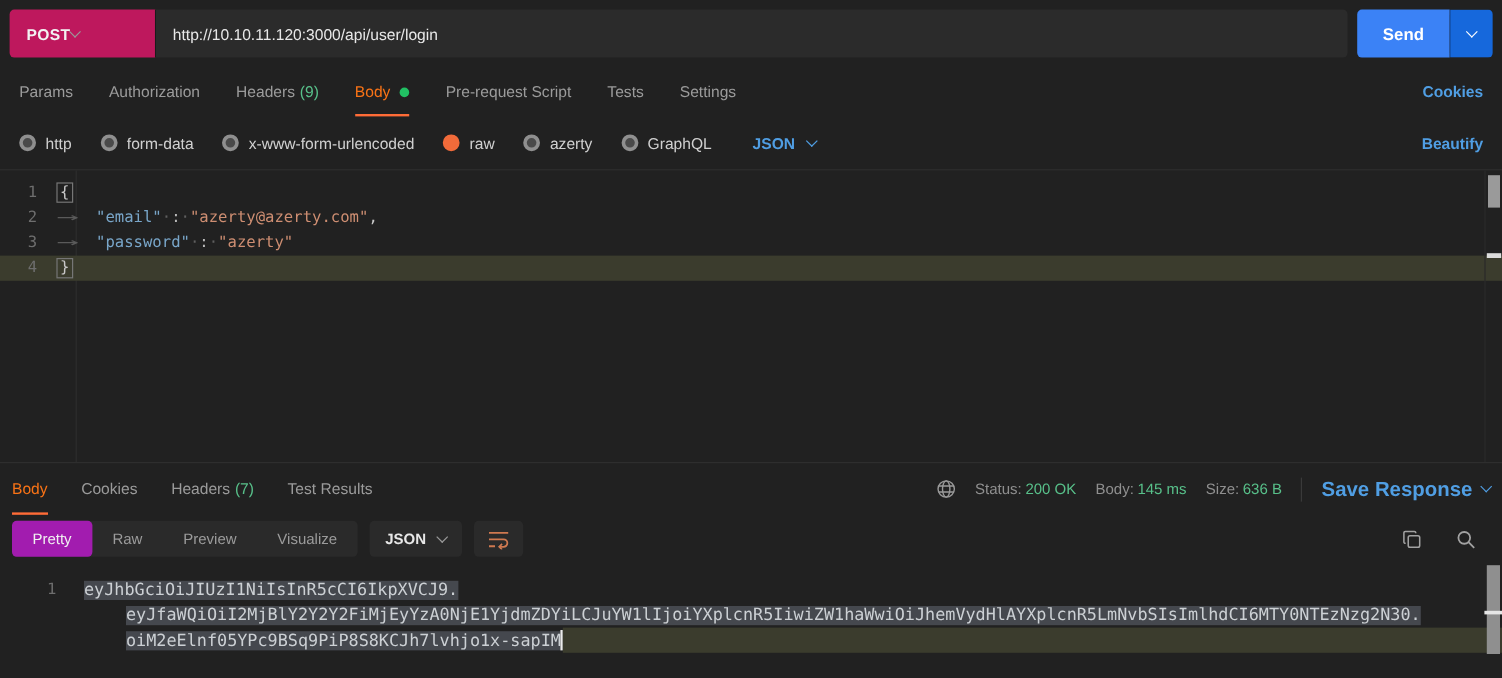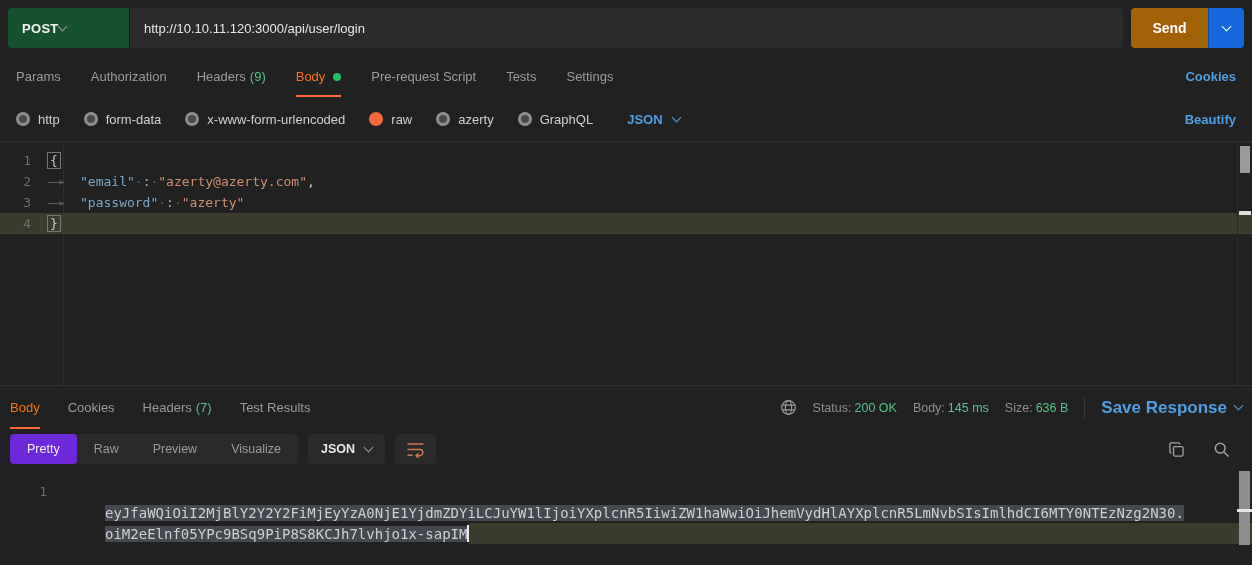--- a/index.html
+++ b/index.html
@@ -5,33 +5,33 @@
   * { margin:0; padding:0; box-sizing:border-box; }
   html,body { width:1252px; height:565px; overflow:hidden; }
   body {
     background:#212121; color:#d9d9d9;
     font-family:"Liberation Sans", sans-serif; font-size:13px;
     position:relative;
   }
   
   .topbar { height:56px; display:flex; align-items:center; padding:0 8px; }
   .method-select {
-    width:122px; height:40px; background:#14532d; border-radius:4px 0 0 4px;
+    width:122px; height:40px; background:#be185d; border-radius:4px 0 0 4px;
     display:flex; align-items:center; 
     padding:0 14px; font-weight:bold; color:#f2f2f2; letter-spacing:.3px;
     border-right:1px solid #1b1b1b; cursor:pointer; flex:none;
   }
   .url-input {
     flex:1; height:40px; background:#2b2b2b; border:none; outline:none;
     border-radius:0 4px 4px 0; color:#e8e8e8; font-size:13px; padding:0 14px;
     font-family:Liberation Sans, sans-serif;
   }
   .send-group { display:flex; margin-left:8px; flex:none; }
   .send-main {
-    width:77px; height:40px; background:#a16207; border:none; color:#fff;
+    width:77px; height:40px; background:#3b82f6; border:none; color:#fff;
     font-size:14px; font-weight:bold; border-radius:4px 0 0 4px; cursor:pointer;
     font-family:"Liberation Sans", sans-serif;
   }
   .send-caret {
     width:36px; height:40px; background:#1668dc; border:none;
     border-left:1px solid rgba(0,0,0,.28); border-radius:0 4px 4px 0;
     display:flex; align-items:center; justify-content:center; cursor:pointer; color:#fff;
   }
   .chev {
     width:7px; height:7px; border-right:1.6px solid currentColor;
@@ -81,21 +81,21 @@
   .meta { margin-left:auto; display:flex; align-items:center; gap:16px; font-size:12.5px; color:#8f8f8f; }
   .meta .pair { white-space:nowrap; }
   .meta .val { color:#58c08a; margin-left:3px; }
   .vsep { width:1px; height:20px; background:#3a3a3a; }
   .save-resp { color:#509ee3; font-weight:bold; font-size:17px; display:flex; align-items:center; gap:8px; cursor:pointer; }
   .icon-btn { background:none; border:none; cursor:pointer; display:flex; align-items:center; padding:0; }
   
   .resp-toolbar { height:40px; display:flex; align-items:center; padding:0 10px; gap:10px; }
   .view-group { display:flex; background:#2a2a2a; border-radius:4px; height:30px; align-items:center; }
   .view { padding:0 17px; line-height:30px; color:#9b9b9b; font-size:12.5px; border-radius:4px; cursor:pointer; white-space:nowrap; }
-  .view.active { background:#6d28d9; color:#f0f0f0; }
+  .view.active { background:#a21caf; color:#f0f0f0; }
   .pill { background:#2a2a2a; border-radius:4px; height:30px; display:flex; align-items:center; padding:0 13px; gap:10px; cursor:pointer; }
   .pill .lang { color:#e8e8e8; font-weight:bold; font-size:12.5px; }
   .tb-right { margin-left:auto; display:flex; align-items:center; gap:28px; padding-right:12px; }
   
   .resp-body {
     position:relative; height:96px;
     font-family:"DejaVu Sans Mono", monospace; font-size:14px; padding-top:12px;
   }
   .resp-row { display:flex; height:21px; align-items:center; white-space:pre; }
   .resp-ln { width:47px; text-align:right; color:#6e6e6e; flex:none; padding-right:0; font-size:13px; }
@@ -299,20 +299,21 @@
         <circle cx="6.8" cy="6.8" r="4.6"></circle>
           <path d="M10.3 10.3L14.6 14.6"></path>
       </svg>
     </span>
   </div>
 </div>
 
 <div class="resp-body">
   <div class="resp-row">
     <span class="resp-ln">1</span>
+    <span class="resp-text sel">eyJhbGciOiJIUzI1NiIsInR5cCI6IkpXVCJ9.</span>
   </div>
   <div class="resp-row">
     <span class="resp-ln"></span>
     <span class="resp-text wrapped sel">eyJfaWQiOiI2MjBlY2Y2Y2FiMjEyYzA0NjE1YjdmZDYiLCJuYW1lIjoiYXplcnR5IiwiZW1haWwiOiJhemVydHlAYXplcnR5LmNvbSIsImlhdCI6MTY0NTEzNzg2N30.</span>
   </div>
   <div class="resp-row">
     <span class="resp-ln"></span>
     <span class="resp-text wrapped sel">oiM2eElnf05YPc9BSq9PiP8S8KCJh7lvhjo1x-sapIM</span>
     <span class="cursor"></span>
     <span class="olive-fill"></span>

